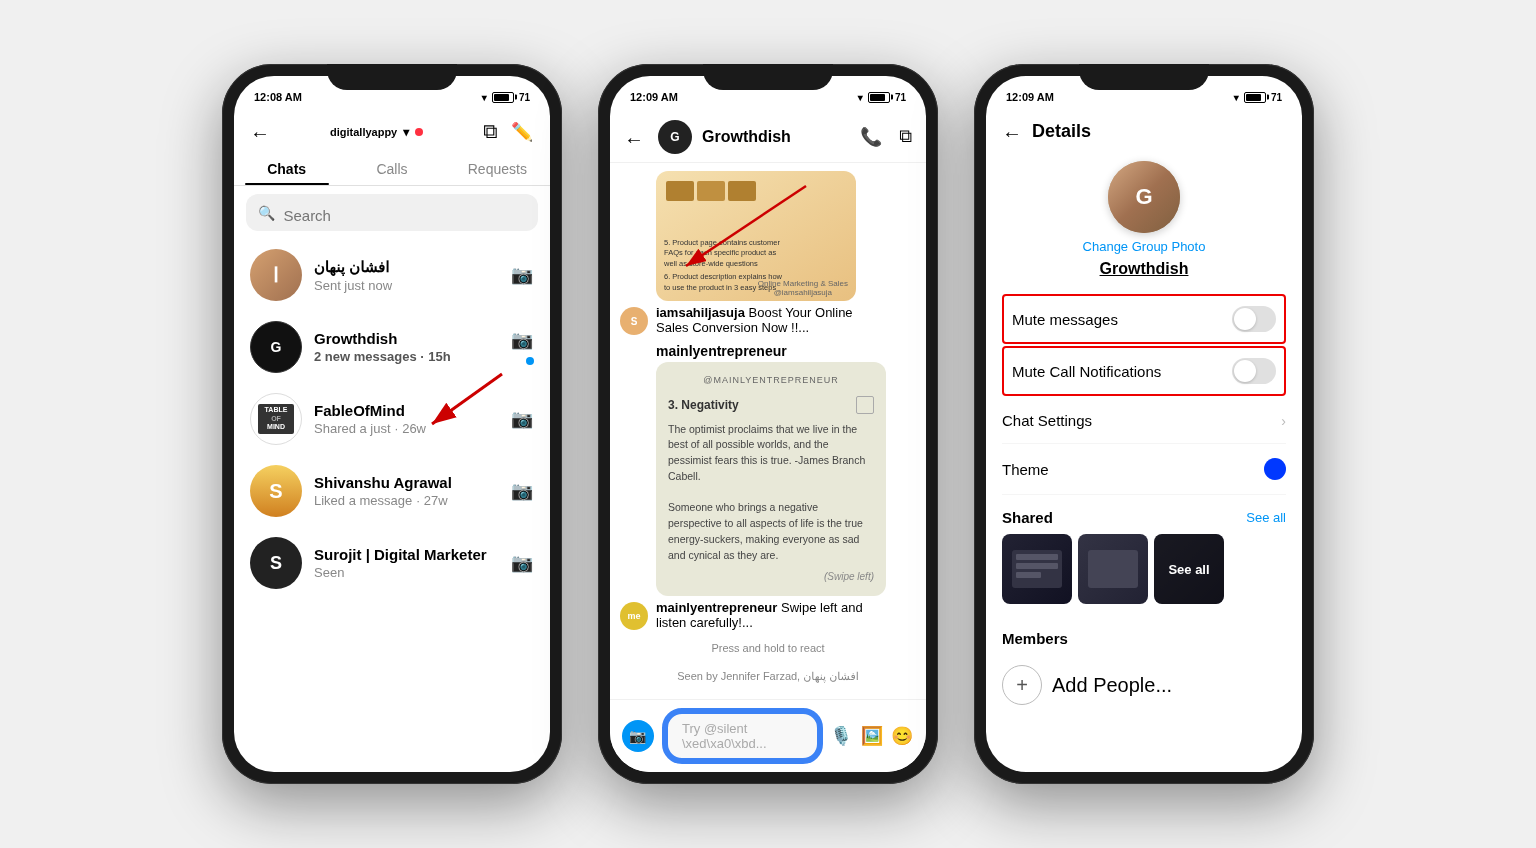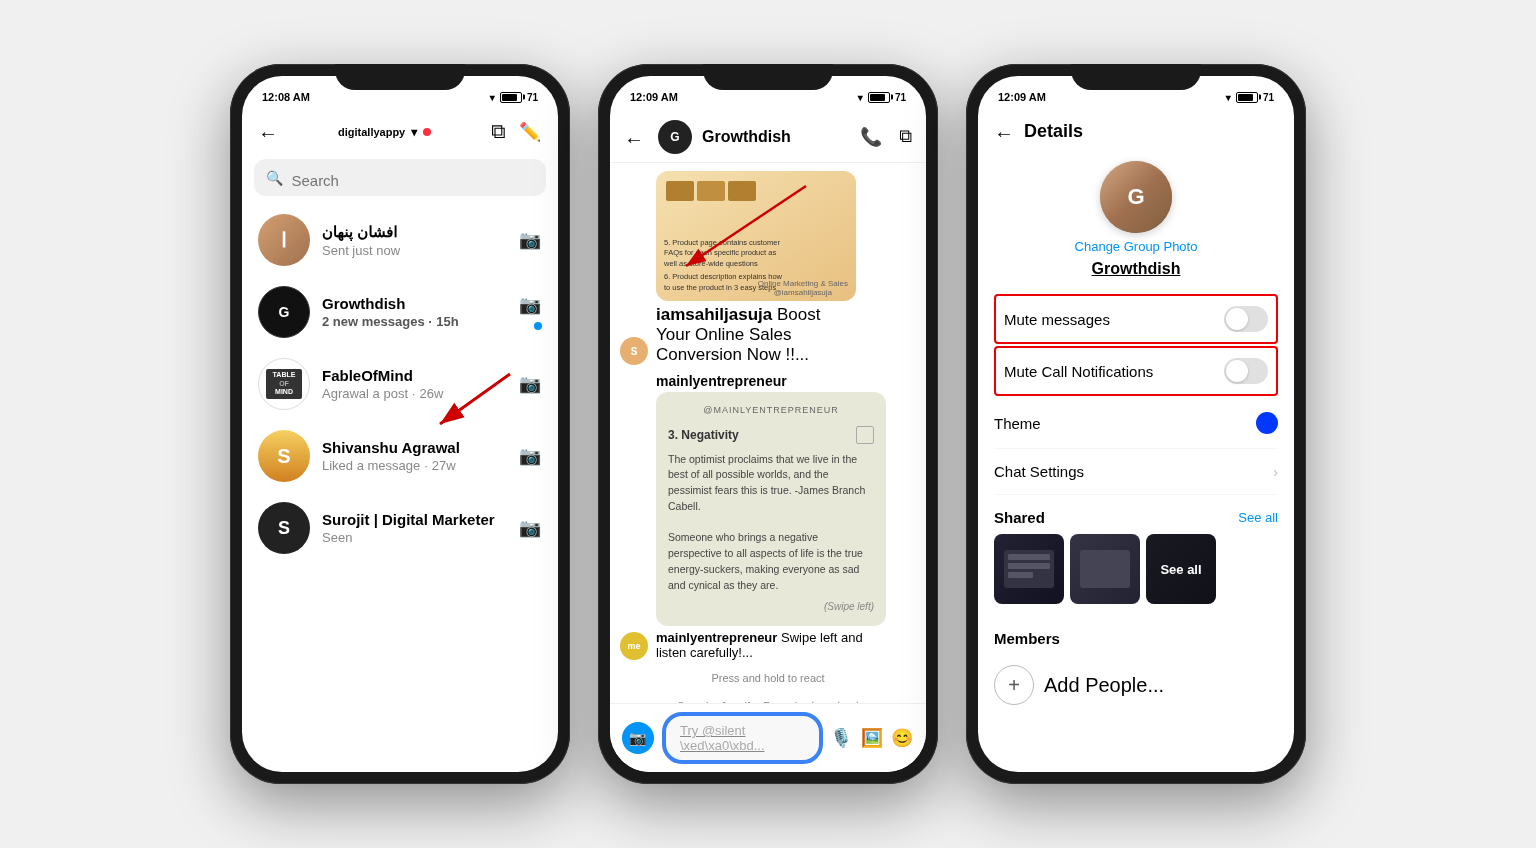--- a/index.html
+++ b/index.html
@@ -8,21 +8,21 @@
       display: flex;
       justify-content: center;
       align-items: center;
       width: 1536px;
       height: 848px;
       font-family: -apple-system, BlinkMacSystemFont, 'Segoe UI', Helvetica, Arial, sans-serif;
       overflow: hidden;
     }
     .phones-container {
       display: flex;
-      gap: 28px;
+      gap: 36px;
       align-items: center;
       justify-content: center;
       padding: 20px;
     }
     
     .phone {
       width: 340px;
       height: 720px;
       background: #1a1a1a;
       border-radius: 50px;
@@ -333,22 +333,21 @@
       justify-content: center;
       flex-shrink: 0;
     }
     .chat-input-field {
       flex: 1;
       background: #f8f8f8;
       border-radius: 20px;
       padding: 7px 14px;
       font-size: 13px;
       color: #888;
-      border: 4px solid #3b82f6;
-      text-decoration: underline;
+      border: 6px solid #3b82f6;
     }
 
     
     .details-header {
       display: flex;
       align-items: center;
       padding: 8px 16px;
       flex-shrink: 0;
     }
     .details-title {
@@ -535,20 +534,25 @@
           <span style="font-size:11px;font-weight:700;">digitallyappy</span>
           <span style="font-size:12px;">▾</span>
           <span style="width:8px;height:8px;background:#ff3040;border-radius:50%;display:inline-block;"></span>
         </div>
         <div class="nav-icons">
           <span style="font-size:20px;">⧉</span>
           <span style="font-size:18px;">✏️</span>
         </div>
       </div>
 
+      <div class="tab-bar">
+        <div class="tab active">Chats</div>
+        <div class="tab">Calls</div>
+        <div class="tab">Requests</div>
+      </div>
 
       <div class="search-bar">
         <span style="color:#888;font-size:14px;">🔍</span>
         <input type="text" style="border: none; background: transparent; font-size: 15px; color: rgb(136, 136, 136); outline: none; width: 100%;" placeholder="Search">
       </div>
 
       <div class="chat-list">
 
         <div class="chat-item">
           <div class="chat-avatar avatar-persian" style="background:linear-gradient(135deg,#d4a070,#a07050);color:#fff;font-size:20px;">
@@ -580,21 +584,21 @@
         <div class="chat-item">
           <div class="chat-avatar" style="background:#fff;border:1px solid #ddd;font-size:10px;text-align:center;flex-direction:column;display:flex;justify-content:center;align-items:center;">
             <div style="background:#333;color:#fff;font-size:8px;padding:2px 4px;border-radius:2px;line-height:1.2;text-align:center;width:36px;">
               <div style="font-size:7px;">TABLE</div>
               <div style="font-size:7px;color:#aaa;">OF</div>
               <div style="font-size:7px;">MIND</div>
             </div>
           </div>
           <div class="chat-info">
             <div class="chat-name">FableOfMind</div>
-            <div class="chat-preview">Agrawal a post · 26w</div>
+            <div class="chat-preview">Shared a just · 26w</div>
           </div>
           <div class="chat-right">
             <span class="camera-icon">📷</span>
           </div>
         </div>
 
         <div class="chat-item">
           <div class="chat-avatar" style="background:linear-gradient(135deg,#f5d070,#e09020);color:#fff;font-size:18px;font-weight:700;overflow:hidden;">
             <div style="width:100%;height:100%;background:linear-gradient(to bottom, #f5d060, #d08020);display:flex;align-items:center;justify-content:center;font-size:20px;font-weight:700;color:#fff;">S</div>
           </div>
@@ -684,21 +688,21 @@
 
               <svg style="position:absolute;top:0;left:0;width:100%;height:100%;pointer-events:none;">
                 <defs>
                   <marker id="arrowhead2" markerWidth="8" markerHeight="6" refX="8" refY="3" orient="auto">
                     <polygon points="0 0, 8 3, 0 6" fill="#cc0000"></polygon>
                   </marker>
                 </defs>
                 <line x1="150" y1="15" x2="30" y2="95" stroke="#cc0000" stroke-width="2.5" marker-end="url(#arrowhead2)"></line>
               </svg>
             </div>
-            <div style="font-size:17px;color:#000;margin-top:4px;max-width:200px;">
+            <div style="font-size:13px;color:#000;margin-top:4px;max-width:200px;">
               <span style="font-weight:700;">iamsahiljasuja</span>
               <span>Boost Your Online Sales Conversion Now !!...</span>
             </div>
           </div>
         </div>
 
         <div class="message-with-avatar">
           <div class="msg-avatar" style="background:#e0c030;color:#fff;font-weight:700;font-size:9px;">me</div>
           <div>
             <div style="font-size:14px;font-weight:700;margin-bottom:3px;">mainlyentrepreneur</div>
@@ -775,27 +779,27 @@
           <div class="toggle-switch"></div>
         </div>
 
 
         <div class="details-row red-border" style="padding:10px 8px;margin:2px 0;">
           <span class="details-row-label">Mute Call Notifications</span>
           <div class="toggle-switch"></div>
         </div>
 
         <div class="details-row">
+          <span class="details-row-label">Chat Settings</span>
+          <span style="color:#bbb;font-size:14px;">›</span>
+        </div>
+
+        <div class="details-row">
           <span class="details-row-label">Theme</span>
           <div class="theme-dot"></div>
-        </div>
-
-        <div class="details-row">
-          <span class="details-row-label">Chat Settings</span>
-          <span style="color:#bbb;font-size:14px;">›</span>
         </div>
 
         <div class="section-title-row">
           <span class="section-title">Shared</span>
           <span class="see-all-link">See all</span>
         </div>
 
         <div class="shared-images">
           <div class="shared-img shared-img-1" style="background:linear-gradient(135deg,#223,#112);display:flex;align-items:center;justify-content:center;">
             <div style="width:50px;height:38px;background:#334;border-radius:3px;display:flex;flex-direction:column;gap:3px;padding:4px;">

